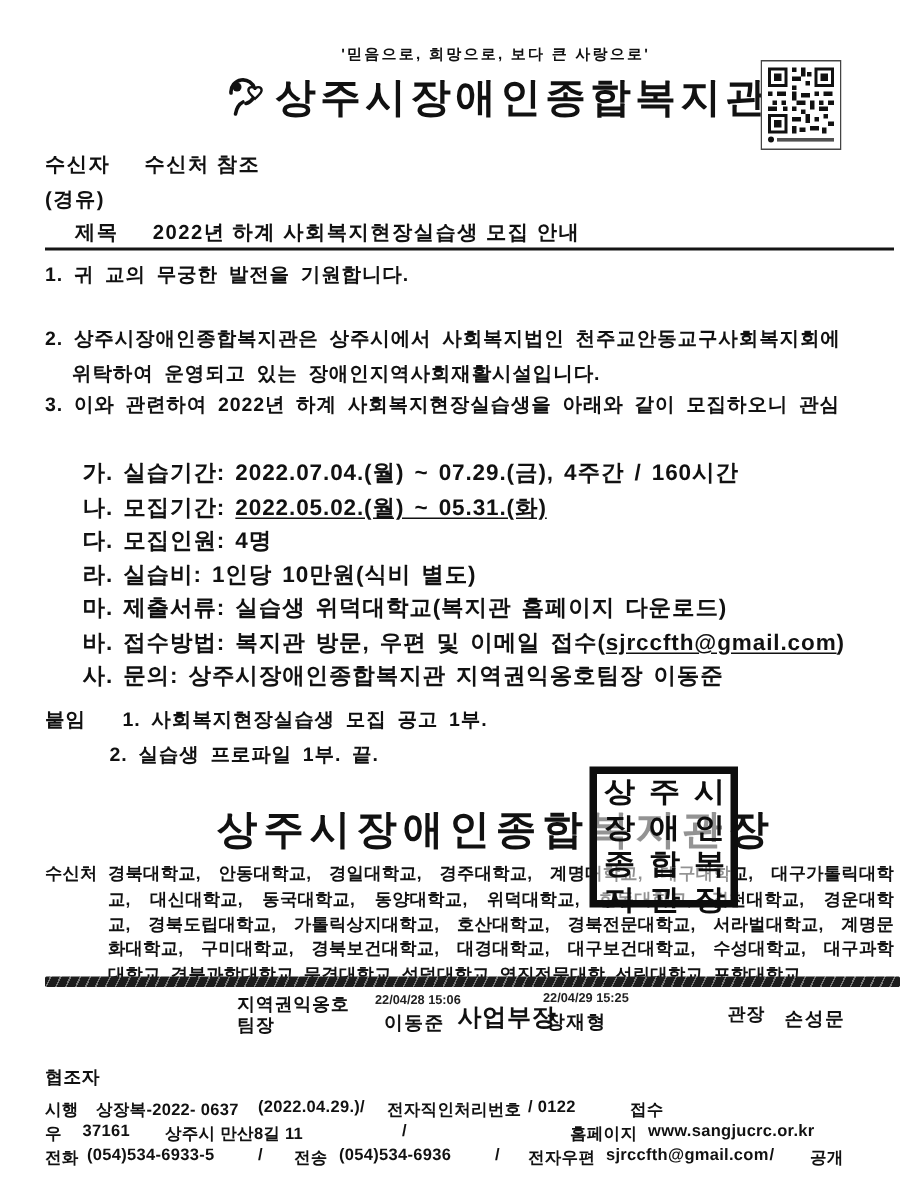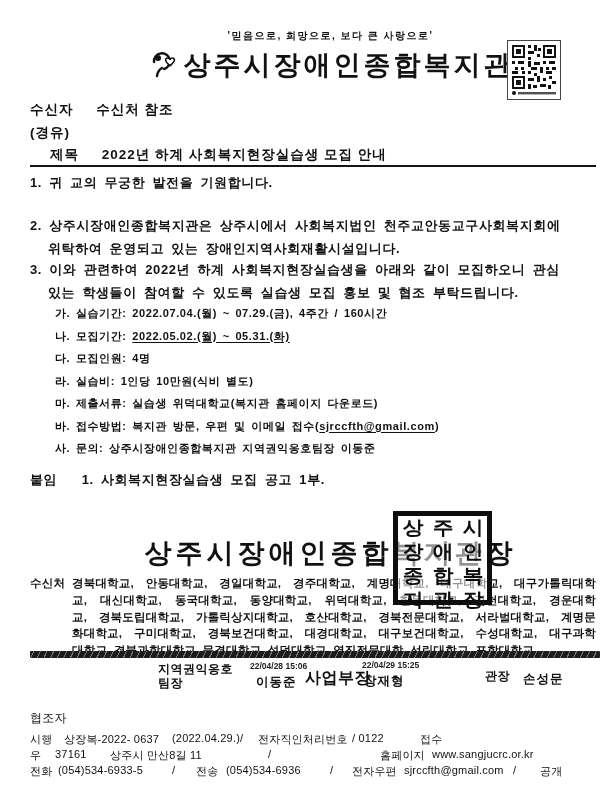--- a/index.html
+++ b/index.html
@@ -8,31 +8,31 @@
     font-family:"Liberation Sans","DejaVu Sans",sans-serif;color:#111;overflow:hidden;padding-left:47px;
   }
   .abs{position:absolute;white-space:nowrap;}
   .slogan{font-size:10px;font-weight:600;letter-spacing:1.5px;text-align:center;width:100%;}
   .orghead{width:100%;display:flex;justify-content:center;align-items:center;gap:6px;}
   .orghead .t{font-size:27px;font-weight:800;letter-spacing:3px;}
   .meta{font-size:13.5px;font-weight:700;letter-spacing:1px;}
   .meta .gap{display:inline-block;width:18px;}
   .rule{background:#151515;height:2px;}
   .body-line{font-size:13px;font-weight:600;letter-spacing:.6px;word-spacing:3px;}
-  .items .it{height:22.5px;font-size:11px;font-weight:600;letter-spacing:.6px;word-spacing:2px;}
+  .items .it{height:22.5px;font-size:15px;font-weight:600;letter-spacing:.6px;word-spacing:2px;}
   .u{text-decoration:underline;text-underline-offset:2px;}
   .signoff{width:100%;text-align:center;font-size:27px;font-weight:800;letter-spacing:4px;}
   .recips{font-size:11.5px;font-weight:600;line-height:16.8px;letter-spacing:.2px;}
   .recips .ln{text-align:justify;text-align-last:justify;}
   .recips .ln:last-child{text-align:left;text-align-last:left;}
   .band{height:7px;background:repeating-linear-gradient(115deg,#1c1c1c 0 3px,#777 3px 4px,#1c1c1c 4px 6px);border-radius:1px;}
   .appr-lbl{font-size:12px;font-weight:600;letter-spacing:.5px;}
   .appr-date{font-size:8.5px;font-weight:600;color:#222;}
   .appr-name{font-size:12.5px;font-weight:700;letter-spacing:1px;}
-  .foot{font-size:11px;font-weight:400;letter-spacing:.2px;}
+  .foot{font-size:11px;font-weight:700;letter-spacing:.2px;}
   .stamp{
     position:absolute;left:393px;top:511px;width:89px;height:84px;
     border:5px solid #0d0d0d;display:grid;grid-template-columns:repeat(3,1fr);
     align-items:center;justify-items:center;background:rgba(255,255,255,.55);
   }
   .stamp span{font-size:18px;font-weight:900;transform:scale(1.15,1.05);letter-spacing:-1px;color:#0d0d0d;}
   .qrbox{position:absolute;left:507px;top:40px;}
 </style>
 </head>
 <body>
@@ -112,41 +112,41 @@
   <div class="abs meta" style="left:30px;top:146px;margin-left:20px;">
     <span>제목</span><span class="gap"></span>
     <span>2022년 하계 사회복지현장실습생 모집 안내</span>
   </div>
   <div class="abs rule" style="left:30px;top:165px;width:566px;"></div>
 
   <div class="abs body-line" style="left:30px;top:174px;">1. 귀 교의 무궁한 발전을 기원합니다.</div>
   <div class="abs body-line" style="left:30px;top:217px;">2. 상주시장애인종합복지관은 상주시에서 사회복지법인 천주교안동교구사회복지회에</div>
   <div class="abs body-line" style="left:48px;top:240px;">위탁하여 운영되고 있는 장애인지역사회재활시설입니다.</div>
   <div class="abs body-line" style="left:30px;top:261px;">3. 이와 관련하여 2022년 하계 사회복지현장실습생을 아래와 같이 모집하오니 관심</div>
-  <div class="abs body-line" style="left:48px;top:284px;">있는 학생들이 참여할 수 있도록 실습생 모집 홍보 및 협조 부탁드립니다.</div>
 
   <div class="abs items" style="left:55px;top:306px;">
     <div class="it">가. 실습기간: 2022.07.04.(월) ~ 07.29.(금), 4주간 / 160시간</div>
     <div class="it">
       <span>나. 모집기간: </span><span class="u">2022.05.02.(월) ~ 05.31.(화)</span>
     </div>
     <div class="it">다. 모집인원: 4명</div>
     <div class="it">라. 실습비: 1인당 10만원(식비 별도)</div>
     <div class="it">마. 제출서류: 실습생 위덕대학교(복지관 홈페이지 다운로드)</div>
     <div class="it">
       <span>바. 접수방법: 복지관 방문, 우편 및 이메일 접수(</span><span class="u">sjrccfth@gmail.com</span><span>)</span>
     </div>
     <div class="it">사. 문의: 상주시장애인종합복지관 지역권익옹호팀장 이동준</div>
   </div>
 
   <div class="abs body-line" style="left:30px;top:471px;">
     <span>붙임</span>
     <span style="display:inline-block;width:10px;"></span>
     <span>1. 사회복지현장실습생 모집 공고 1부.</span>
   </div>
+  <div class="abs body-line" style="left:73px;top:494px;">2. 실습생 프로파일 1부.  끝.</div>
 
   <div class="abs signoff" style="left:0;top:535px;">상주시장애인종합복지관장</div>
 
   <div class="abs recips" style="left:30px;top:575px;font-weight:700;">수신처</div>
   <div class="abs recips" style="left:72px;top:575px;width:524px;white-space:normal;">
     <div class="ln">경북대학교, 안동대학교, 경일대학교, 경주대학교, 계명대학교, 대구대학교, 대구가톨릭대학</div>
     <div class="ln">교, 대신대학교, 동국대학교, 동양대학교, 위덕대학교, 한동대학교, 김천대학교, 경운대학</div>
     <div class="ln">교, 경북도립대학교, 가톨릭상지대학교, 호산대학교, 경북전문대학교, 서라벌대학교, 계명문</div>
     <div class="ln">화대학교, 구미대학교, 경북보건대학교, 대경대학교, 대구보건대학교, 수성대학교, 대구과학</div>
     <div class="ln">대학교, 경북과학대학교, 문경대학교, 성덕대학교, 영진전문대학, 선린대학교, 포항대학교</div>

